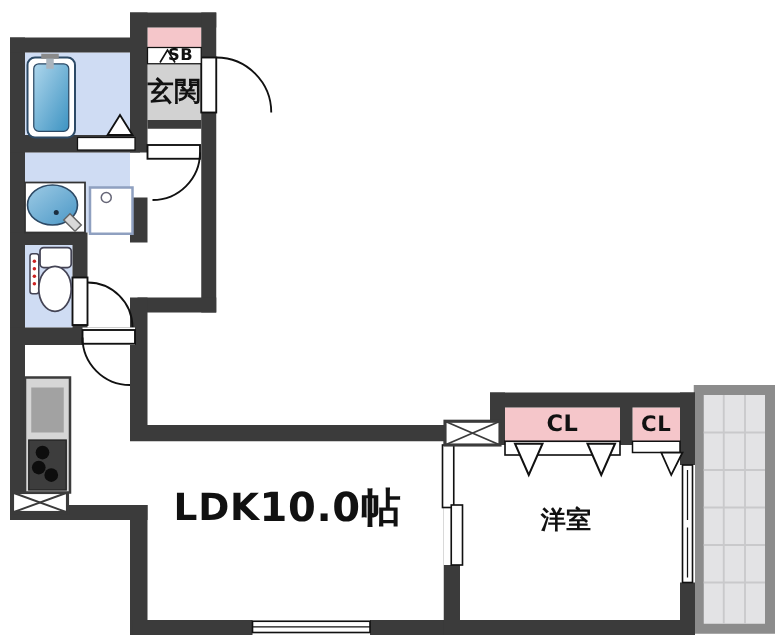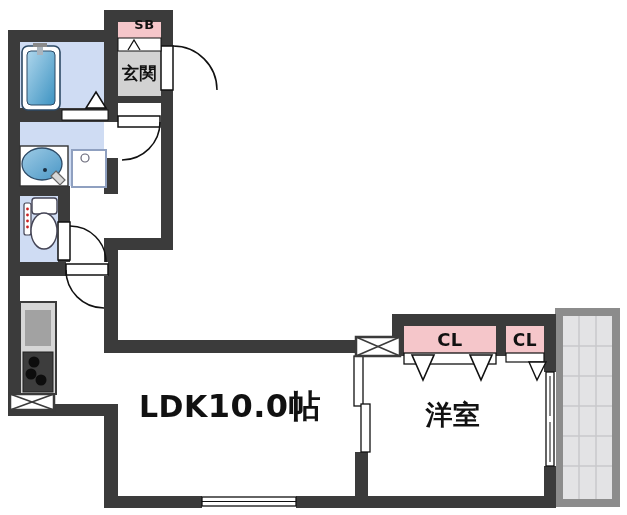--- a/index.html
+++ b/index.html
@@ -190,30 +190,30 @@
   <g>
     <rect x="20" y="302" width="36" height="92" fill="#d6d6d6" stroke="#3b3b3b" stroke-width="2"></rect>
     <rect x="25" y="310" width="26" height="36" fill="#a2a2a2"></rect>
     <rect x="23" y="352" width="30" height="40" fill="#3d3d3d" stroke="#222" stroke-width="1"></rect>
     <circle cx="34" cy="362" r="5.5" fill="#0d0d0d"></circle>
     <circle cx="31" cy="374" r="5.5" fill="#0d0d0d"></circle>
     <circle cx="41" cy="380" r="5.5" fill="#0d0d0d"></circle>
   </g>
 </svg>
 
-  <div class="lbl" style="left:118px;top:16px;width:53px;height:17px;font-size:13px;">SB</div>
-
-  <div class="lbl" style="left:114px;top:55px;width:51px;height:36px;font-size:17px;">玄関</div>
+  <div class="lbl" style="left:118px;top:36px;width:53px;height:17px;font-size:13px;">SB</div>
+
+  <div class="lbl" style="left:114px;top:55px;width:51px;height:36px;font-size:21px;">玄関</div>
 
   <div class="lbl lbl-col" style="left:125px;top:374px;width:210px;height:66px;font-size:30px;">
     <span>LDK</span>
     <span style="font-size:32px;">10.0帖</span>
   </div>
 
-  <div class="lbl lbl-col" style="left:368px;top:382px;width:170px;height:66px;font-size:27px;">
+  <div class="lbl lbl-col" style="left:368px;top:382px;width:170px;height:66px;font-size:20px;">
     <span>洋室</span>
   </div>
 
   <div class="lbl" style="left:404px;top:326px;width:92px;height:27px;font-size:18px;">CL</div>
 
   <div class="lbl" style="left:506px;top:326px;width:38px;height:27px;font-size:17px;">CL</div>
 
 </div>
 
 </body></html>

